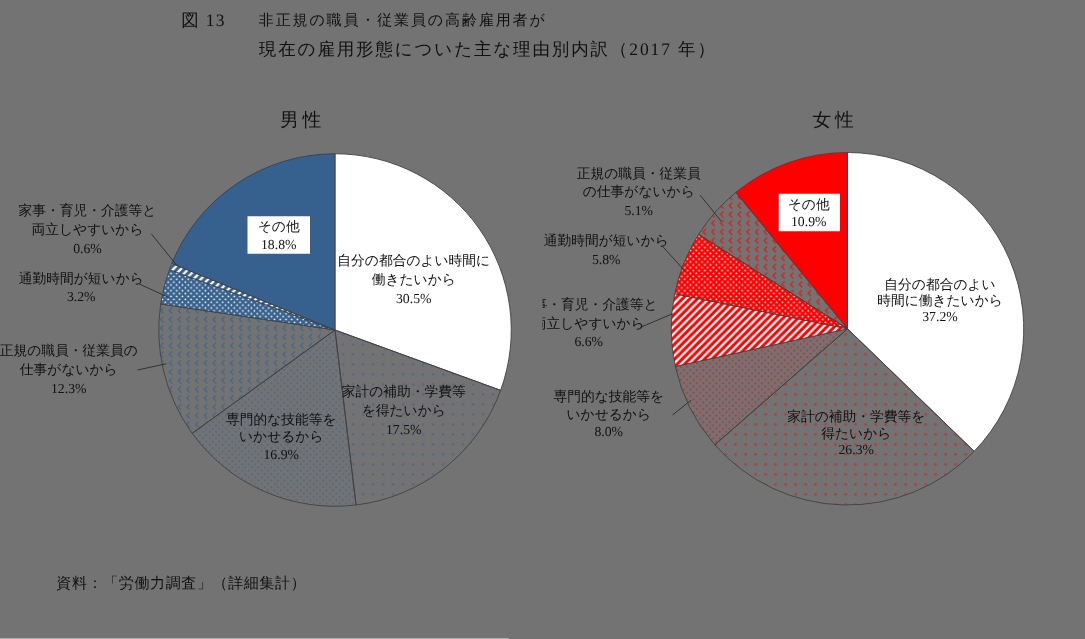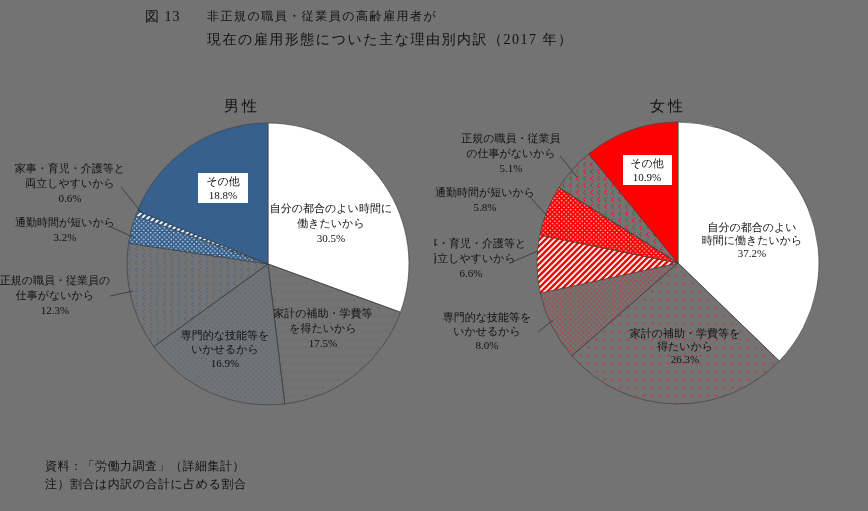--- a/index.html
+++ b/index.html
@@ -2,21 +2,21 @@
 <html><head>
 <meta charset="utf-8">
 <style>
   html,body{margin:0;padding:0;background:#fff;}
   .page{position:relative;width:868px;height:511px;background:#737373;overflow:hidden;
         font-family:"Liberation Serif","DejaVu Serif",serif;color:#111;}
   .t-prefix{position:absolute;left:145px;top:8px;font-size:14px;letter-spacing:1px;}
   .t-line1{position:absolute;left:207px;top:8px;font-size:12px;letter-spacing:1.5px;}
   .t-line2{position:absolute;left:207px;top:31px;font-size:14px;letter-spacing:1.5px;}
   .chart-heading{position:absolute;top:87px;width:130px;text-align:center;
-                 font-size:15px;letter-spacing:3px;margin-top:10px;}
+                 font-size:15px;letter-spacing:3px;}
   .chart-heading.male{left:177px;}
   .chart-heading.female{left:603px;}
   .pie{position:absolute;top:105px;width:434px;height:400px;}
   #pie-0{left:0;}
   #pie-1{left:434px;}
   .pie text{font-family:"Liberation Serif","DejaVu Serif",serif;font-size:11px;fill:#111;}
   .footer{position:absolute;left:45px;top:457px;font-size:12px;line-height:18px;letter-spacing:0.5px;}
 </style>
 </head>
 <body>
@@ -110,15 +110,14 @@
       <polyline points="96,92 114,112" fill="none" stroke="#333333" stroke-width="0.8"></polyline>
       <text x="51" text-anchor="middle"><tspan x="51" y="91">通勤時間が短いから</tspan><tspan x="51" y="106">5.8%</tspan></text>
       <polyline points="126,51 143,72" fill="none" stroke="#333333" stroke-width="0.8"></polyline>
       <text x="77" text-anchor="middle"><tspan x="77" y="37">正規の職員・従業員</tspan><tspan x="77" y="52">の仕事がないから</tspan><tspan x="77" y="67">5.1%</tspan></text>
       <rect x="189" y="50" width="49" height="30" fill="#ffffff"></rect>
       <text x="213" text-anchor="middle"><tspan x="213" y="62">その他</tspan><tspan x="213" y="76">10.9%</tspan></text>
     </svg>
 
   <div class="footer">
     <div>資料：「労働力調査」（詳細集計）</div>
-    <div>注）割合は内訳の合計に占める割合</div>
   </div>
 </div>
 
 </body></html>

